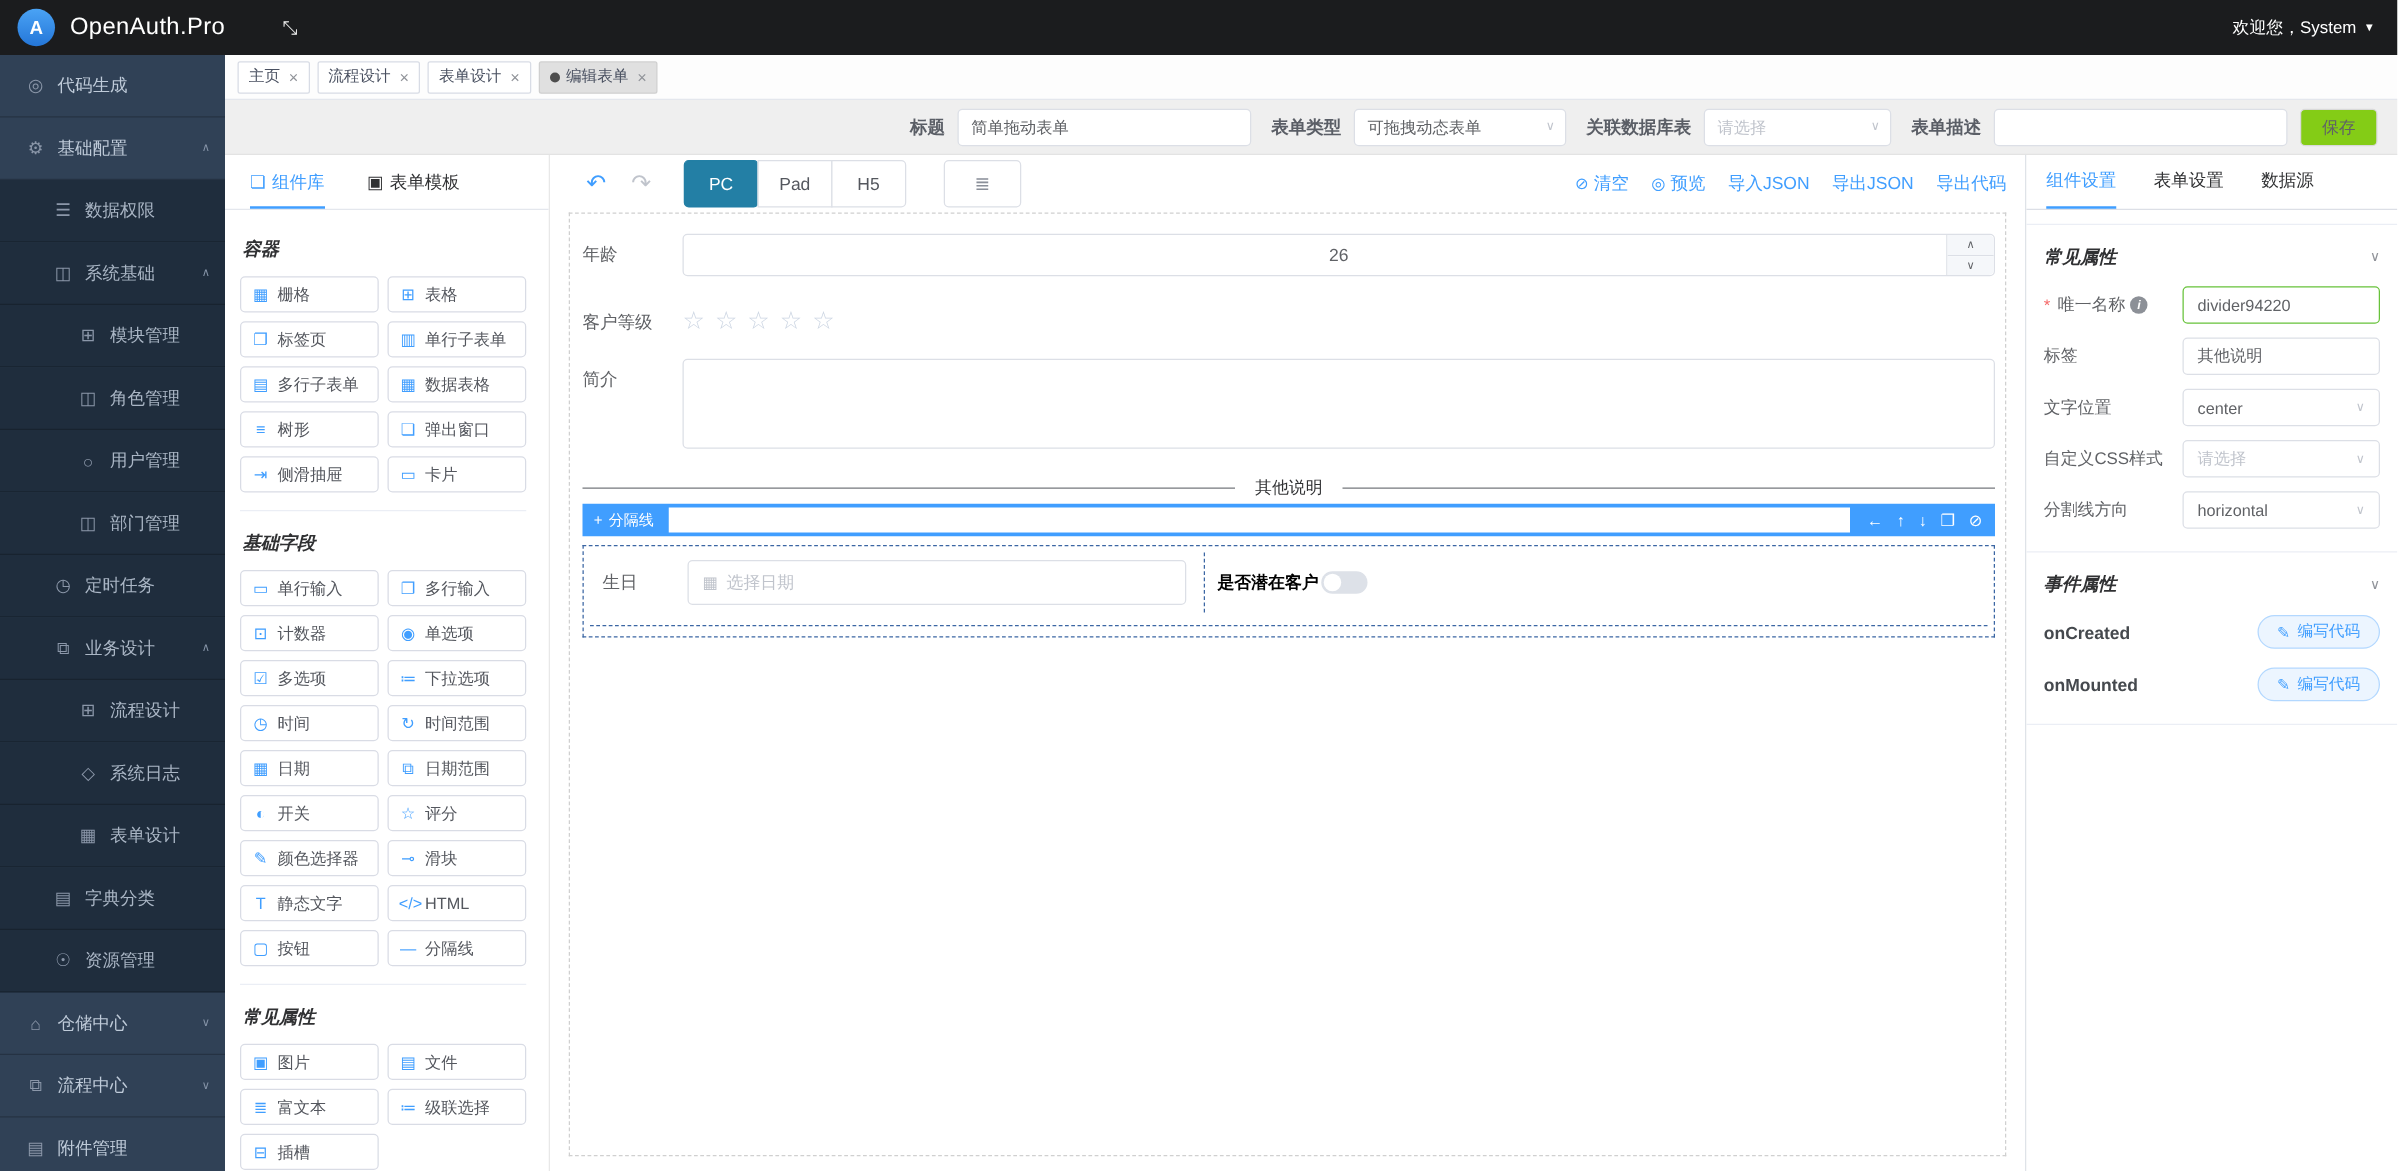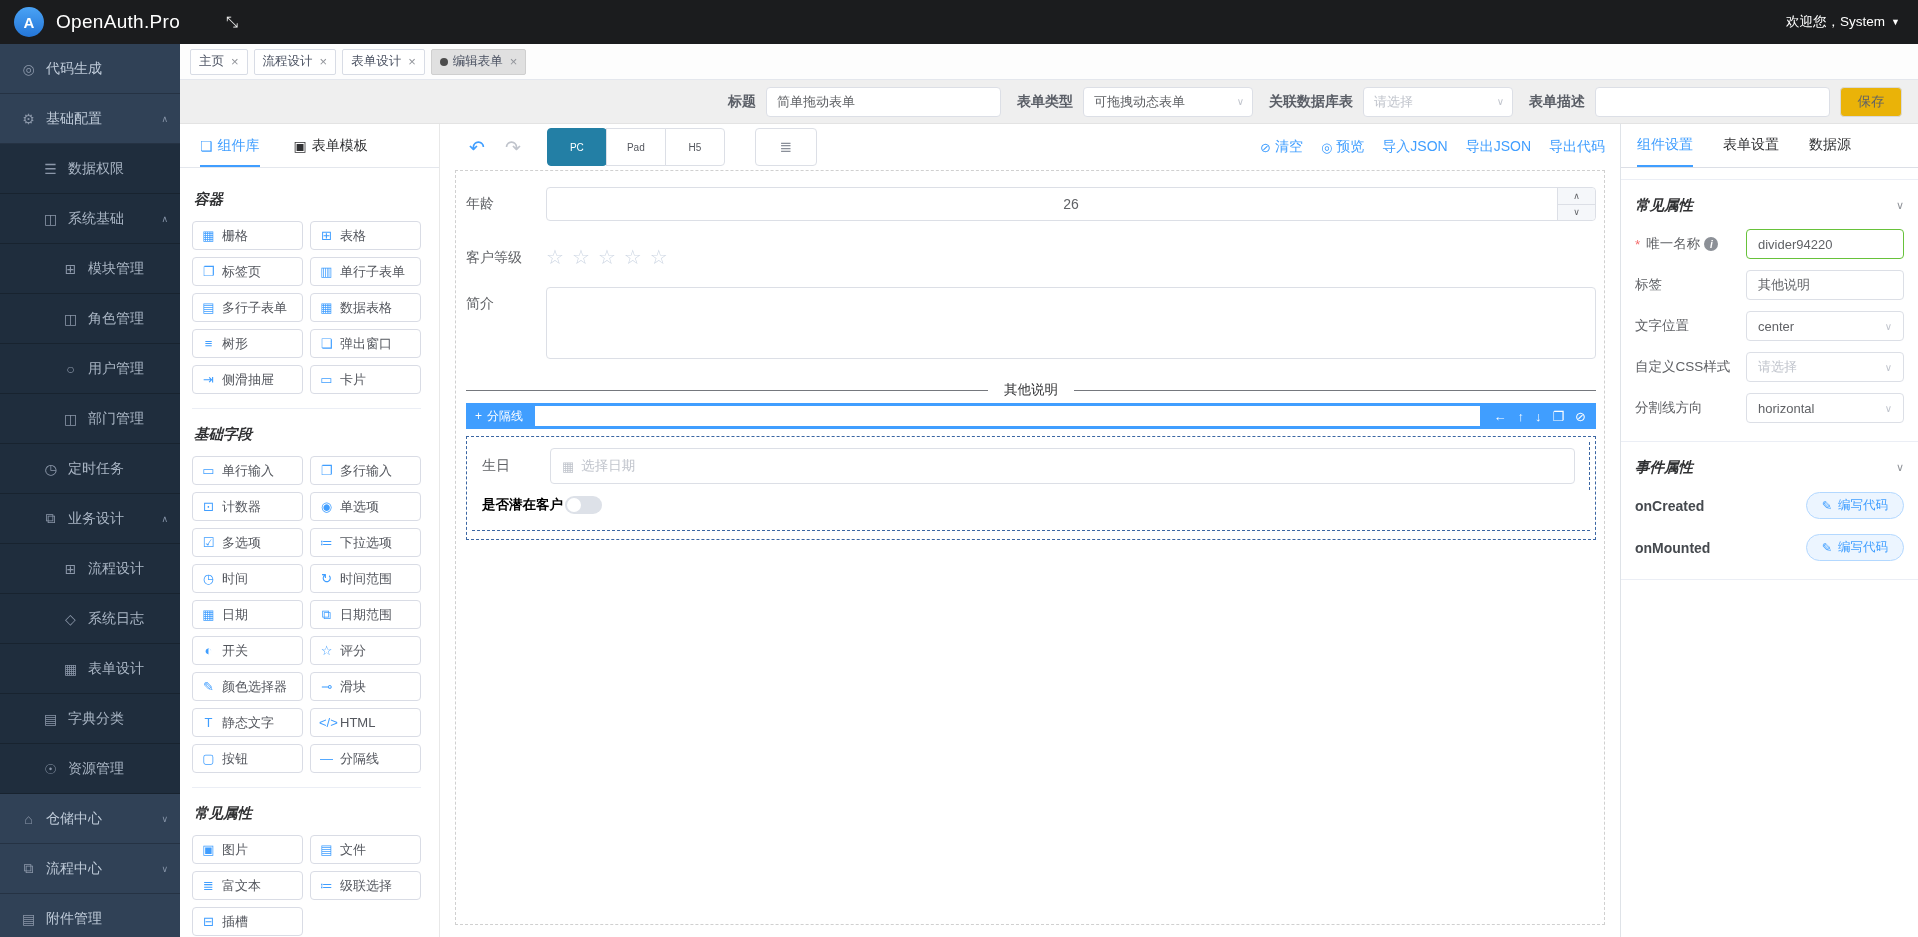--- a/index.html
+++ b/index.html
@@ -39,21 +39,21 @@
   .tag .x{font-size:13px;color:#909399;margin-left:2px;}
   .form-toolbar{height:44px;background:#efefef;border-bottom:1px solid #e3e3e3;display:flex;align-items:center;
     justify-content:flex-end;gap:10px;padding-right:16px;flex:none;}
   .ft-label{font-size:14px;font-weight:bold;color:#5a5e66;margin-left:6px;}
   .ft-input{height:30px;background:#fff;border:1px solid var(--border);border-radius:4px;padding:0 10px;
     font-size:13px;color:var(--txt);outline:none;}
   .ft-select{height:30px;background:#fff;border:1px solid var(--border);border-radius:4px;padding:0 8px 0 10px;
     font-size:13px;color:var(--txt);display:flex;align-items:center;justify-content:space-between;cursor:pointer;}
   .ft-select .sel-caret,.ctl-select .sel-caret{color:var(--ph);font-size:10px;}
   .ft-select.placeholder{color:var(--ph);}
-  .save-btn{height:30px;width:62px;background:#eab308;border:1px solid #d9d9d9;border-radius:4px;font-size:13.5px;
+  .save-btn{height:30px;width:62px;background:#84cc16;border:1px solid #d9d9d9;border-radius:4px;font-size:13.5px;
     color:var(--txt);cursor:pointer;}
   
   .content-row{flex:1;display:flex;min-height:0;}
   
   .palette{width:260px;border-right:1px solid #e8e8e8;flex:none;display:flex;flex-direction:column;overflow:hidden;}
   .pal-tabs{height:44px;border-bottom:1px solid #e4e7ed;display:flex;align-items:center;gap:34px;padding:0 20px;flex:none;}
   .pal-tab{font-size:14px;color:var(--txt-dark);display:flex;align-items:center;gap:5px;height:100%;cursor:pointer;
     border-bottom:2px solid transparent;padding-top:2px;}
   .pal-tab.active{color:var(--accent);border-bottom-color:var(--accent);}
   .pal-body{flex:1;padding:6px 18px 0 12px;overflow:hidden;}
@@ -63,21 +63,21 @@
   .pal-grid{display:grid;grid-template-columns:1fr 1fr;gap:7px;}
   .pal-btn{height:29px;border:1px solid #d9dce5;border-radius:4px;background:#fff;display:flex;align-items:center;
     gap:6px;padding:0 8px;font-size:13px;color:#54575e;cursor:grab;white-space:nowrap;overflow:hidden;}
   .pal-btn .ic{color:var(--accent);font-size:13px;width:15px;text-align:center;flex:none;}
   
   .canvas-col{flex:1;display:flex;flex-direction:column;padding:0 15px;min-width:0;background:#fff;}
   .canvas-toolbar{height:46px;display:flex;align-items:center;flex:none;}
   .undo{color:var(--accent);font-size:19px;margin-left:14px;cursor:pointer;}
   .redo{color:#c0c4cc;font-size:19px;margin-left:20px;cursor:pointer;}
   .device-group{display:flex;margin-left:26px;}
-  .device-btn{height:38px;width:60px;border:1px solid var(--border);background:#fff;font-size:10px;color:#54575e;
+  .device-btn{height:38px;width:60px;border:1px solid var(--border);background:#fff;font-size:14px;color:#54575e;
     display:flex;align-items:center;justify-content:center;cursor:pointer;margin-left:-1px;}
   .device-btn:first-child{border-radius:4px 0 0 4px;margin-left:0;}
   .device-btn:last-child{border-radius:0 4px 4px 0;}
   .device-btn.active{background:var(--device-active);border-color:var(--device-active);color:#fff;border-radius:4px;}
   .outline-btn{height:38px;width:62px;border:1px solid var(--border);border-radius:4px;background:#fff;margin-left:30px;
     display:flex;align-items:center;justify-content:center;color:#8a8f99;font-size:15px;cursor:pointer;}
   .canvas-actions{margin-left:auto;display:flex;align-items:center;gap:18px;}
   .cv-action{color:var(--accent);font-size:14px;display:flex;align-items:center;gap:4px;cursor:pointer;}
   .cv-action .ic{font-size:13px;}
   .canvas-card{flex:1;border:1px solid #d0d0d0;border-style:dashed;margin-bottom:12px;padding:16px 8px 10px 10px;
@@ -103,21 +103,21 @@
   .div-line::before{content:"";position:absolute;left:0;right:0;top:50%;border-top:1px solid #75787d;}
   .div-text{position:absolute;left:50%;transform:translateX(-50%);top:2px;background:#fff;padding:0 16px;
     font-size:13.5px;color:var(--txt-dark);}
   .sel-bar{height:26px;background:var(--accent);display:flex;align-items:center;margin-top:2px;}
   .sel-tag{display:flex;align-items:center;gap:5px;color:#fff;font-size:12px;padding:0 9px;cursor:move;}
   .sel-strip{flex:1;height:20px;background:#fff;margin:0 3px;}
   .sel-icons{display:flex;align-items:center;gap:11px;padding:0 10px;color:#fff;}
   .sel-ic{font-size:13px;cursor:pointer;line-height:1;}
   
   .dashed-box{margin-top:7px;border:1px dashed var(--navy-dash);padding:5px 5px 8px 5px;}
-  .dashed-row{display:flex;border-bottom:1px dashed var(--navy-dash);padding-bottom:10px;min-height:56px;flex-direction:column;}
+  .dashed-row{display:flex;border-bottom:1px dashed var(--navy-dash);padding-bottom:10px;min-height:56px;}
   .cell-1{flex:0 0 44%;display:flex;align-items:center;padding:6px 14px 6px 10px;border-right:1px dashed var(--navy-dash);}
   .cell-1 .f-label{padding-top:0;width:68px;}
   .date-input{flex:1;height:36px;border:1px solid var(--border);border-radius:4px;background:#fff;
     display:flex;align-items:center;gap:7px;padding:0 11px;font-size:13.5px;color:var(--ph);cursor:pointer;}
   .date-input .ic{color:var(--ph);font-size:13px;}
   .cell-2{flex:1;display:flex;align-items:center;padding:6px 10px;gap:2px;}
   .cell-2 .sw-label{font-size:13.5px;font-weight:bold;color:#000000;}
   .switch{width:37px;height:18px;border-radius:9px;background:#dde1e8;position:relative;flex:none;cursor:pointer;}
   .switch::after{content:"";position:absolute;left:2px;top:2px;width:14px;height:14px;border-radius:50%;background:#fff;}
   

